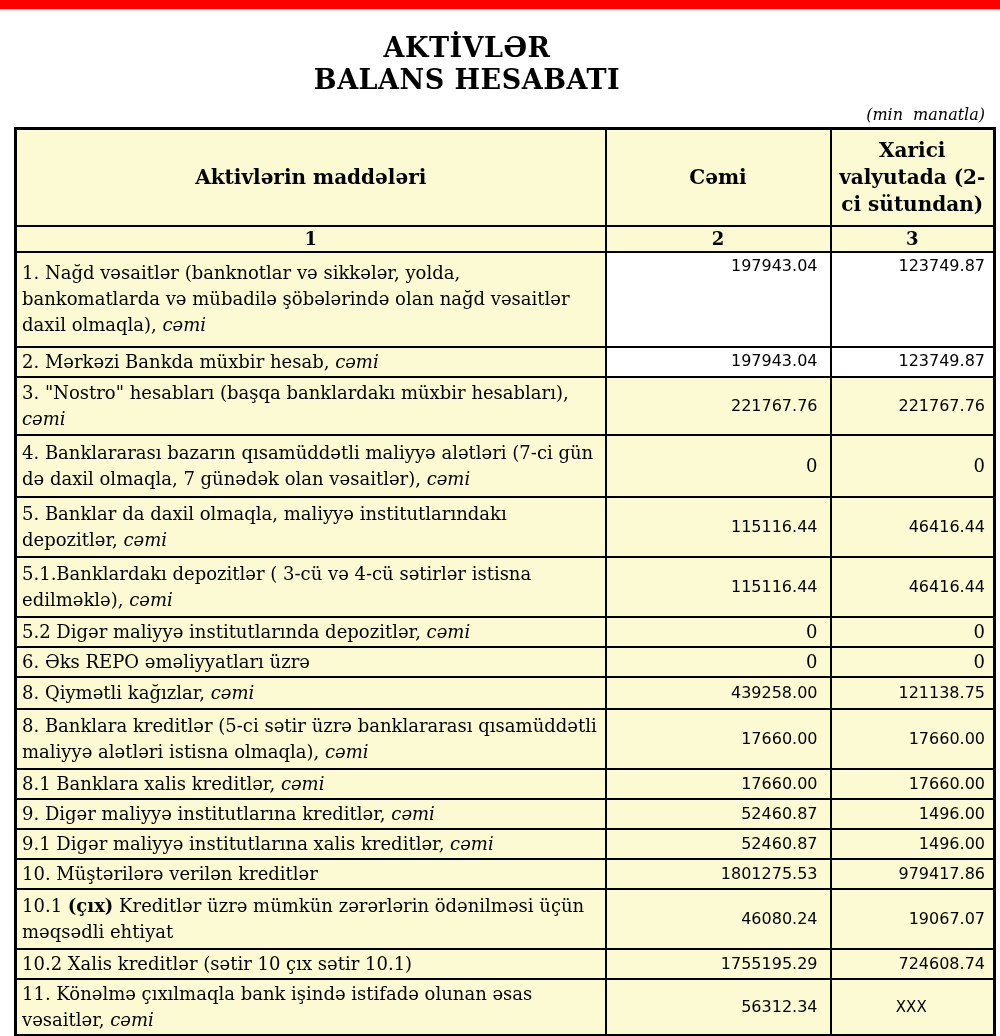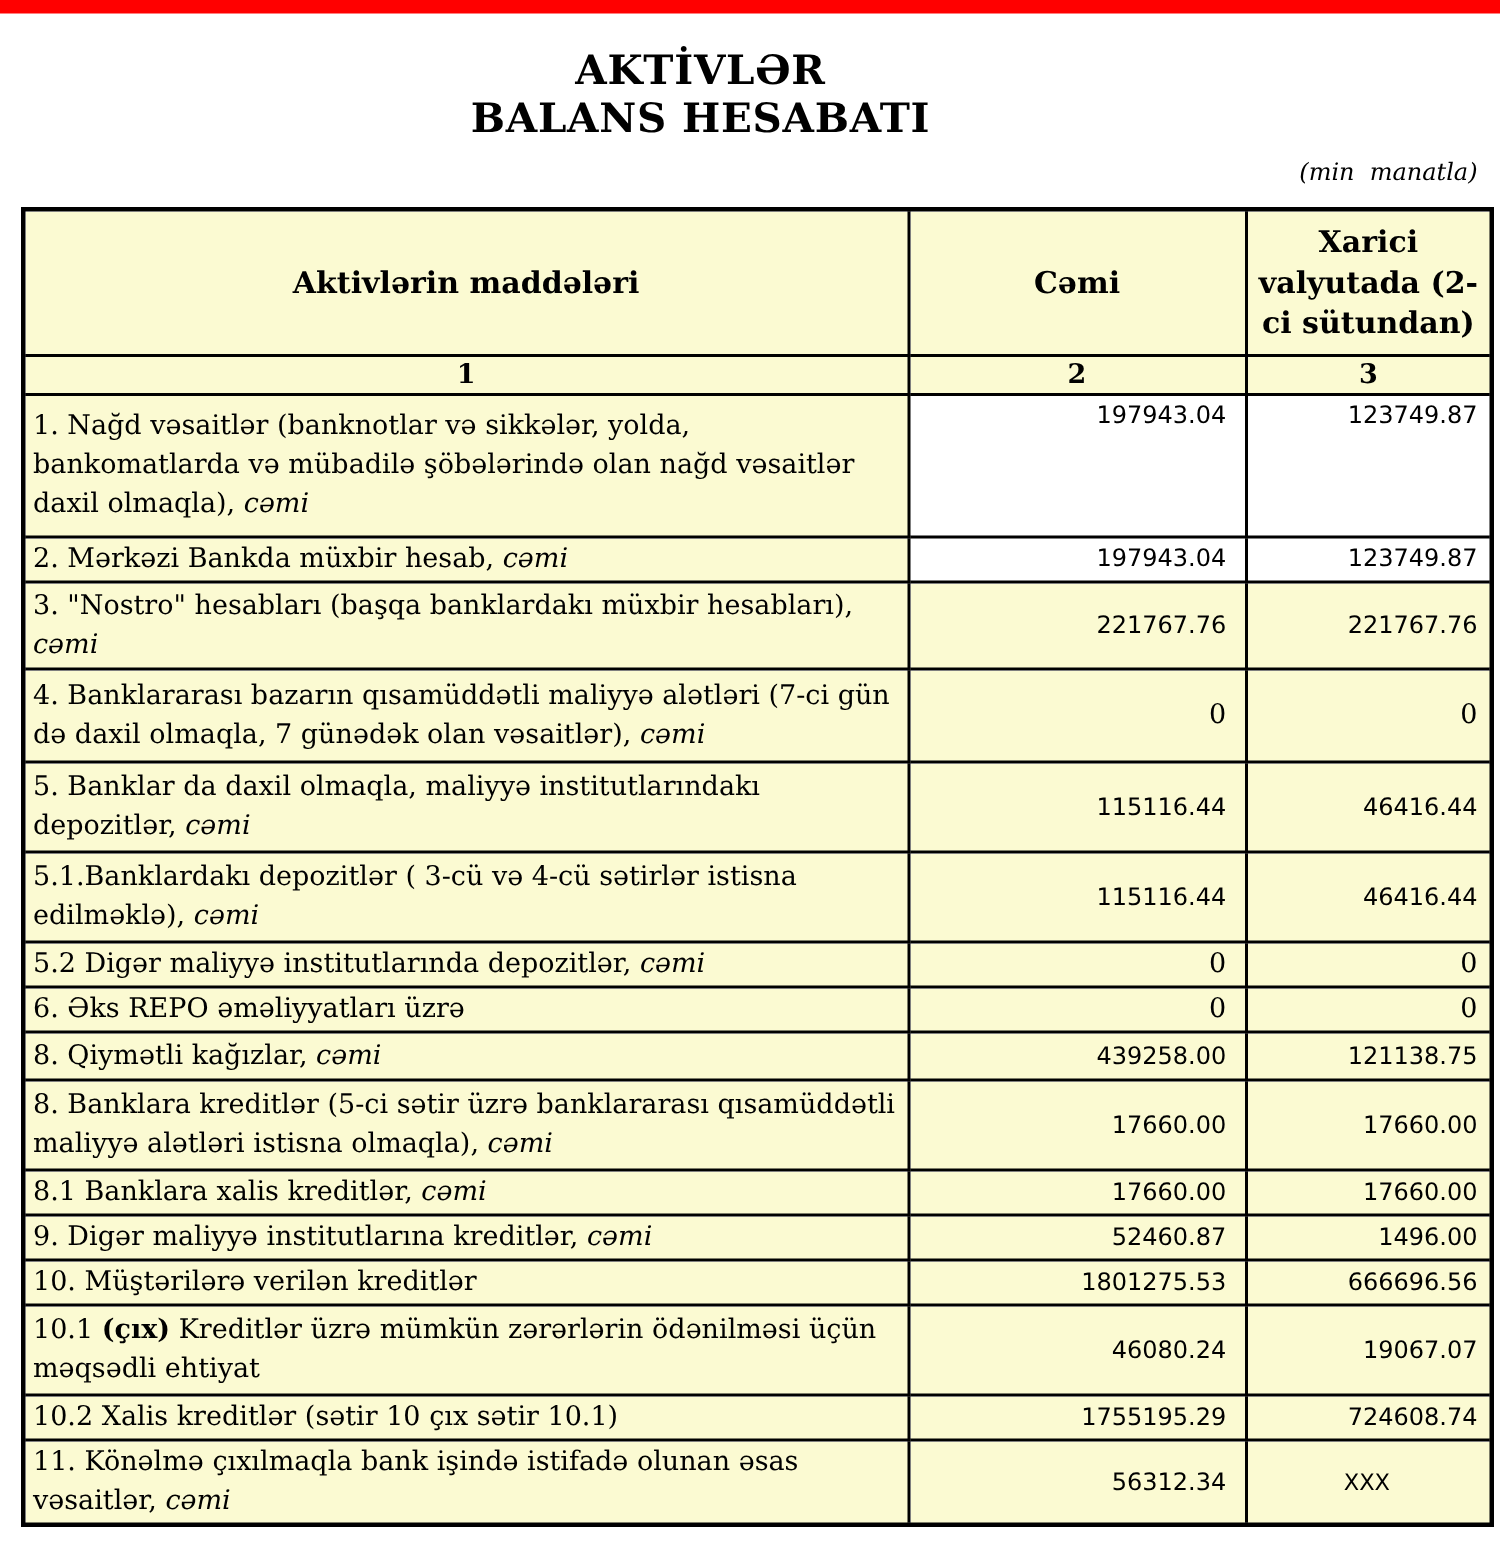--- a/index.html
+++ b/index.html
@@ -31,21 +31,21 @@
     line-height: 32px;
     letter-spacing: 0.5px;
   }
   .unit-note {
     width: 985px;
     text-align: right;
     font-style: italic;
     font-size: 16px;
     word-spacing: 5px;
     margin-top: 9px;
-    margin-bottom: 14px;
+    margin-bottom: 3px;
   }
   table.balance {
     margin-left: 14px;
     width: 979px;
     border-collapse: collapse;
     table-layout: fixed;
     border: 3px solid #000;
   }
   table.balance td, table.balance th {
     border: 2px solid #000;
@@ -188,23 +188,28 @@
     <td class="label-cell"><span>8.1 Banklara xalis kreditlər, </span><b></b><span></span><i>cəmi</i></td>
     <td class="num-cell total">17660.00</td>
     <td class="num-cell foreign">17660.00</td>
   </tr>
         <tr style="height: 30px;">
     <td class="label-cell"><span>9. Digər maliyyə institutlarına kreditlər, </span><b></b><span></span><i>cəmi</i></td>
     <td class="num-cell total">52460.87</td>
     <td class="num-cell foreign">1496.00</td>
   </tr>
         <tr style="height: 30px;">
+    <td class="label-cell"><span>9.1 Digər maliyyə institutlarına xalis kreditlər, </span><b></b><span></span><i>cəmi</i></td>
+    <td class="num-cell total">52460.87</td>
+    <td class="num-cell foreign">1496.00</td>
+  </tr>
+        <tr style="height: 30px;">
     <td class="label-cell"><span>10. Müştərilərə verilən kreditlər</span><b></b><span></span><i></i></td>
     <td class="num-cell total">1801275.53</td>
-    <td class="num-cell foreign">666696.56</td>
+    <td class="num-cell foreign">979417.86</td>
   </tr>
         <tr style="height: 60px;">
     <td class="label-cell"><span>10.1 </span><b>(çıx)</b><span> Kreditlər üzrə mümkün zərərlərin ödənilməsi üçün məqsədli ehtiyat</span><i></i></td>
     <td class="num-cell total">46080.24</td>
     <td class="num-cell foreign">19067.07</td>
   </tr>
         <tr style="height: 30px;">
     <td class="label-cell"><span>10.2 Xalis kreditlər (sətir 10 çıx sətir 10.1)</span><b></b><span></span><i></i></td>
     <td class="num-cell total">1755195.29</td>
     <td class="num-cell foreign">724608.74</td>

